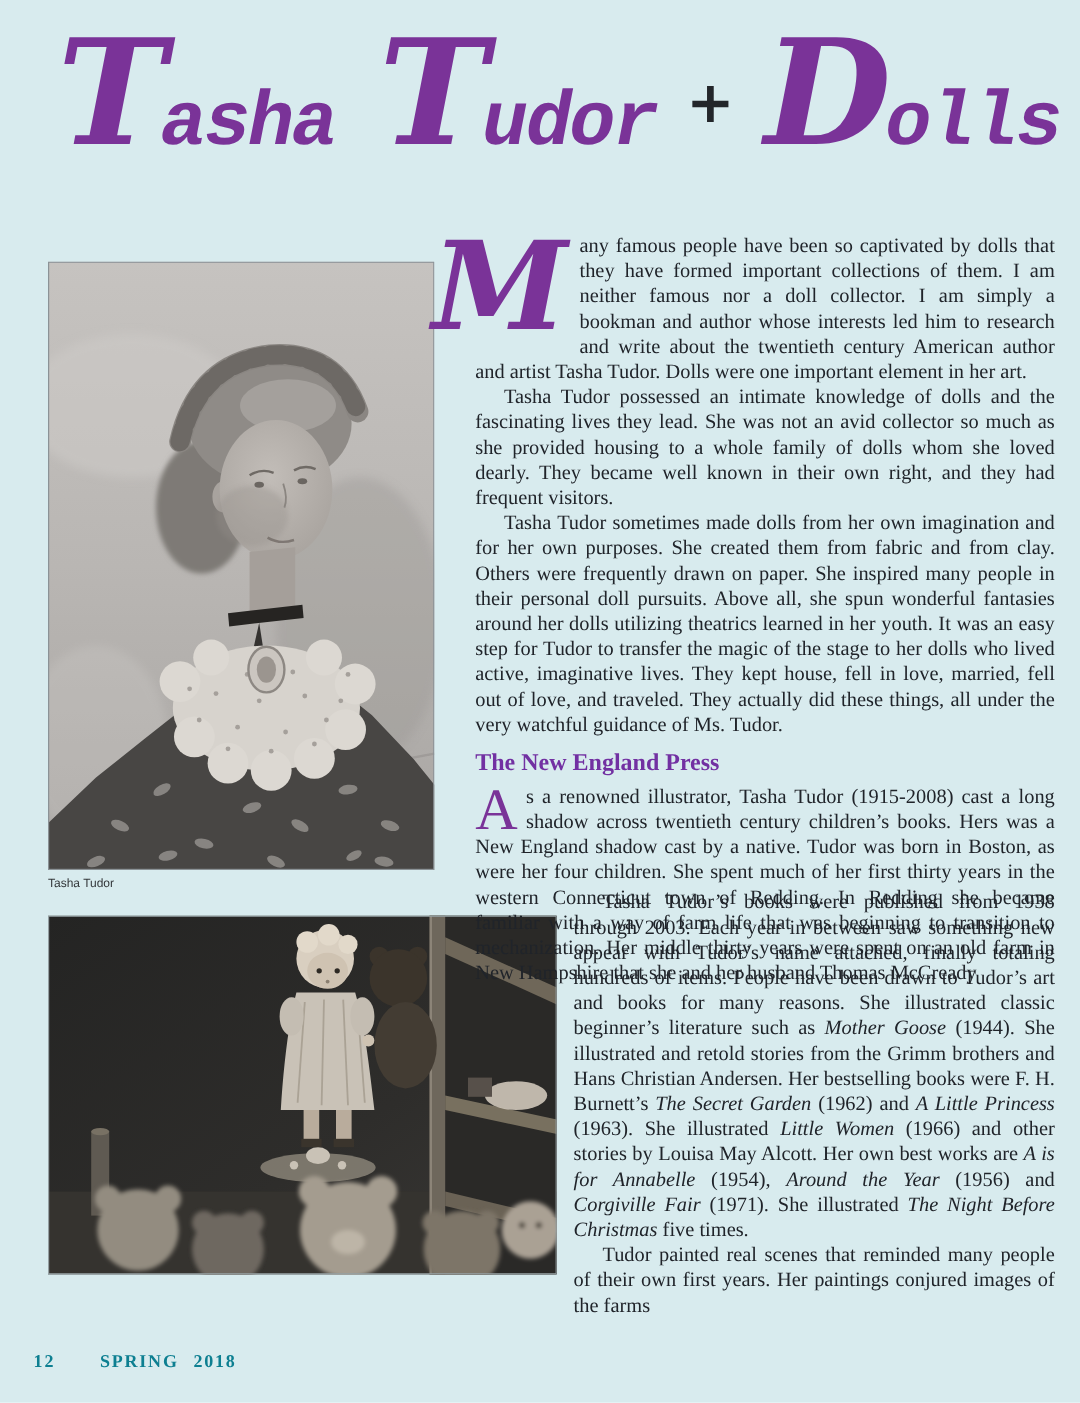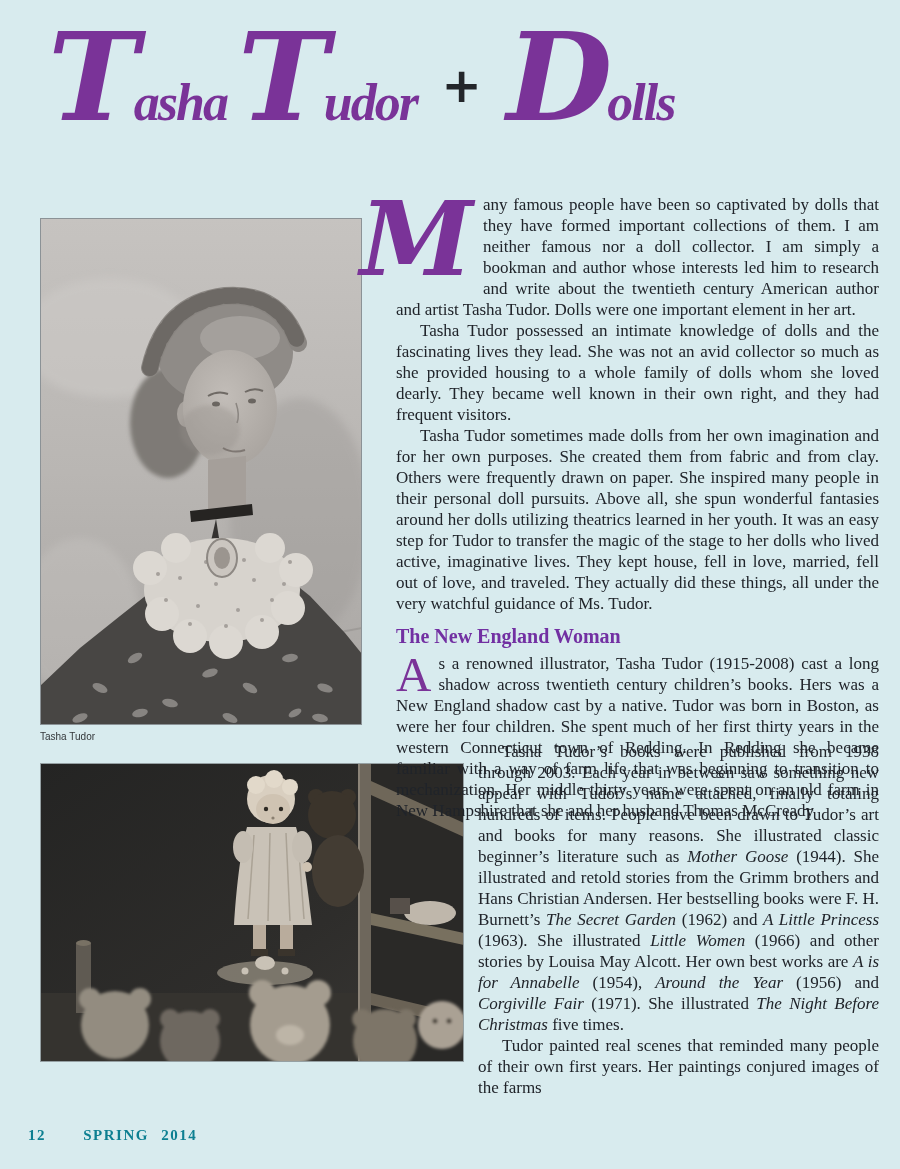--- a/index.html
+++ b/index.html
@@ -17,22 +17,22 @@
     width:900px;height:1169px;
     background:var(--background);
     overflow:hidden;
     font-family:"Liberation Serif",serif;
   }
   
   .masthead{position:absolute;left:48px;top:8px;width:845px;height:150px;}
   .masthead h1{margin:0;white-space:nowrap;line-height:138px;font-weight:normal;}
   .seg-cap{font-family:"DejaVu Serif",serif;font-style:italic;font-weight:bold;
            font-size:122px;letter-spacing:-5px;color:var(--accent-purple);}
-  .seg-low{font-family:Liberation Serif, serif;font-style:italic;font-weight:bold;
-           font-size:52px;letter-spacing:-2px;color:var(--accent-purple);}
+  .seg-low{font-family:Liberation Mono, monospace;font-style:italic;font-weight:bold;
+           font-size:64px;letter-spacing:-2px;color:var(--accent-purple);}
   .seg-op{font-family:"DejaVu Sans",sans-serif;font-weight:bold;font-style:italic;
           font-size:48px;color:var(--operator-dark);vertical-align:18px;margin:0 8px;}
   
   figure{margin:0;padding:0;}
   .photo1{position:absolute;left:40px;top:218px;width:322px;height:507px;}
   .photo2{position:absolute;left:40px;top:763px;width:424px;height:299px;}
   .photo1 svg,.photo2 svg{display:block;}
   
   .caption{position:absolute;font-family:"Liberation Sans",sans-serif;color:var(--caption-text);}
   .cap1{left:40px;top:731px;font-size:10px;}
@@ -250,30 +250,30 @@
   </figure>
 
 
   <div class="col col1">
     <p>
       <span class="dropcap-m">M</span>
       <span>any famous people have been so captivated by dolls that they have formed important collections of them. I am neither famous nor a doll collector. I am simply a bookman and author whose interests led him to research and write about the twentieth century American author and artist Tasha Tudor. Dolls were one important element in her art.</span>
     </p>
     <p class="indent">Tasha Tudor possessed an intimate knowledge of dolls and the fascinating lives they lead. She was not an avid collector so much as she provided housing to a whole family of dolls whom she loved dearly. They became well known in their own right, and they had frequent visitors.</p>
     <p class="indent">Tasha Tudor sometimes made dolls from her own imagination and for her own purposes. She created them from fabric and from clay. Others were frequently drawn on paper. She inspired many people in their personal doll pursuits. Above all, she spun wonderful fantasies around her dolls utilizing theatrics learned in her youth. It was an easy step for Tudor to transfer the magic of the stage to her dolls who lived active, imaginative lives. They kept house, fell in love, married, fell out of love, and traveled. They actually did these things, all under the very watchful guidance of Ms. Tudor.</p>
-    <h2 class="sect">The New England Woman</h2>
+    <h2 class="sect">The New England Press</h2>
     <p>
       <span class="dropcap-a">A</span>
       <span>s a renowned illustrator, Tasha Tudor (1915-2008) cast a long shadow across twentieth century children’s books. Hers was a New England shadow cast by a native. Tudor was born in Boston, as were her four children. She spent much of her first thirty years in the western Connecticut town of Redding. In Redding she became familiar with a way of farm life that was beginning to transition to mechanization. Her middle thirty years were spent on an old farm in New Hampshire that she and her husband Thomas McCready</span>
     </p>
   </div>
 
   <div class="col col2">
     <p class="indent"><span class="seg-r">Tasha Tudor’s books were published from 1938 through 2003. Each year in between saw something new appear with Tudor’s name attached, finally totaling hundreds of items. People have been drawn to Tudor’s art and books for many reasons. She illustrated classic beginner’s literature such as </span><span class="seg-i">Mother Goose</span><span class="seg-r"> (1944). She illustrated and retold stories from the Grimm brothers and Hans Christian Andersen. Her bestselling books were F. H. Burnett’s </span><span class="seg-i">The Secret Garden</span><span class="seg-r"> (1962) and </span><span class="seg-i">A Little Princess</span><span class="seg-r"> (1963). She illustrated </span><span class="seg-i">Little Women</span><span class="seg-r"> (1966) and other stories by Louisa May Alcott. Her own best works are </span><span class="seg-i">A is for Annabelle</span><span class="seg-r"> (1954), </span><span class="seg-i">Around the Year</span><span class="seg-r"> (1956) and </span><span class="seg-i">Corgiville Fair</span><span class="seg-r"> (1971). She illustrated </span><span class="seg-i">The Night Before Christmas</span><span class="seg-r"> five times.</span></p>
     <p class="indent">Tudor painted real scenes that reminded many people of their own first years. Her paintings conjured images of the farms</p>
   </div>
 
   <footer class="footer">
     <span class="pagenum">12</span>
-    <span class="issue">SPRING 2014</span>
+    <span class="issue">SPRING 2018</span>
   </footer>
 
 </div>
 
 </body></html>

